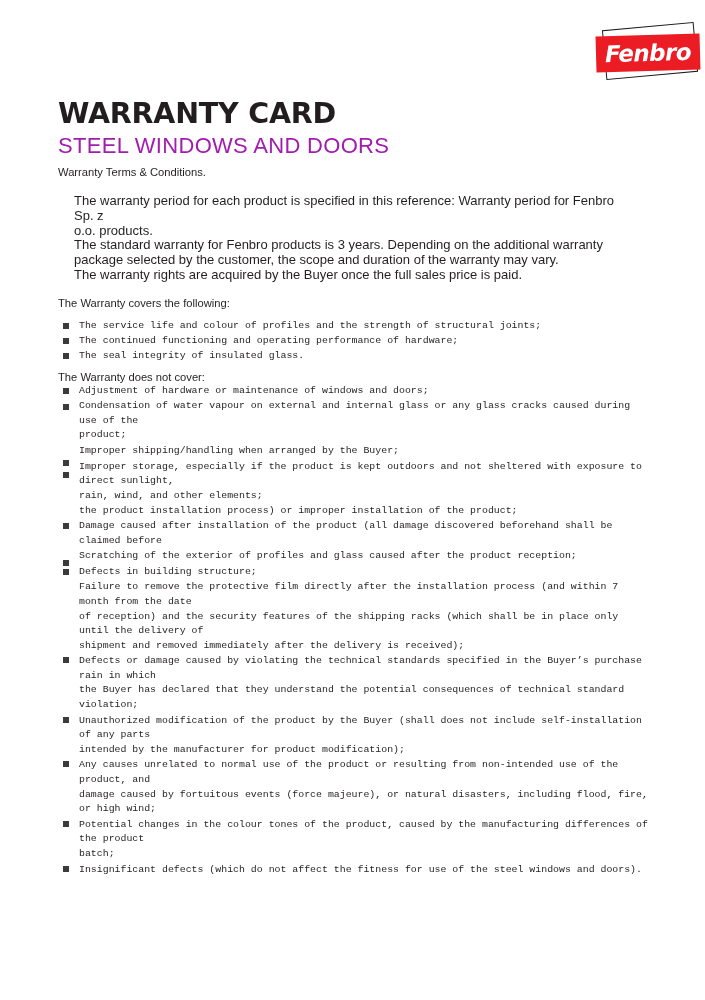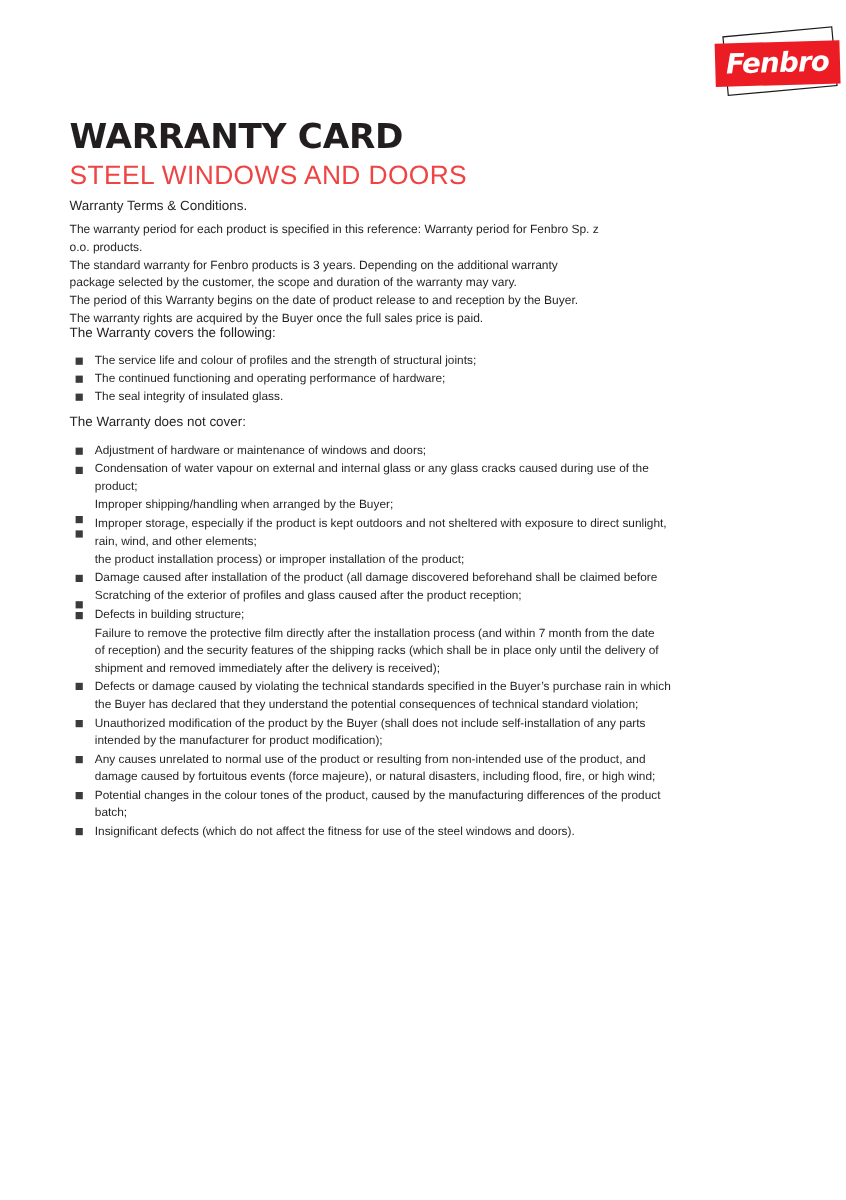--- a/index.html
+++ b/index.html
@@ -80,57 +80,58 @@
     text-align: right;
   }
   #subtitle {
     position: absolute;
     left: 58px;
     top: 134px;
     font-family: "Liberation Sans", sans-serif;
     font-weight: normal;
     font-size: 22px;
     letter-spacing: 0.3px;
-    color: #ef4444;
+    color: #a21caf;
     line-height: 1.1;
     white-space: nowrap;
   }
 
   
   .body-wrap {
     position: absolute;
     left: 58px;
     top: 167px;
     width: 592px;
   }
   .lead {
     font-size: 11.2px;
     line-height: 1.0;
     color: #231f20;
     margin: 0 0 7px 0;
   }
   .para {
-    font-size: 10px;
+    font-size: 13px;
     line-height: 14.7px;
     color: #231f20;
-    margin: 0;
+    margin: 16px;
   }
   .para .ln { display: block; }
   .section-head {
     font-size: 11.2px;
     line-height: 1.0;
     color: #231f20;
     margin: 0;
   }
 
   
   ul.blist {
     list-style: none;
     margin: 0;
     padding: 0;
+    font-family: Liberation Mono, monospace;
   }
   ul.blist > li {
     position: relative;
     padding-left: 21px;
     font-size: 9.9px;
     line-height: 14.6px;
     color: #231f20;
   }
   ul.blist > li > .bullet {
     position: absolute;
@@ -141,21 +142,21 @@
   }
   ul.blist > li > .txt { display: block; }
   ul.blist > li > .txt .ln { display: block; }
 
   
   #covers-list { margin-top: 9px; }
   #covers-list > li { margin-bottom: 0.5px; }
   #covers-list > li > .bullet { top: 4.5px; }
 
   
-  #excludes-list { margin-top: 10px; }
+  #excludes-list { }
   #excludes-list > li { margin-bottom: 1px; }
   #excludes-list > li > .bullet { top: 4px; }
 
   #excludes-list > li.b-d0  > .bullet { top: 4px; }
   #excludes-list > li.b-d1  > .bullet { top: 5px; }
   #excludes-list > li.b-d2  > .bullet { top: 16px; }
   #excludes-list > li.b-d3  > .bullet { top: 12px; }
   #excludes-list > li.b-d4  > .bullet { top: 19px; }
   #excludes-list > li.b-d5  > .bullet { top: 11px; }
   #excludes-list > li.b-d6  > .bullet { top: 4px; }
@@ -179,21 +180,20 @@
 
 <div class="body-wrap">
 
   <p class="lead">Warranty Terms &amp; Conditions.</p>
 
   <p class="para" id="intro-para">
       <span class="ln">The warranty period for each product is specified in this reference: Warranty period for Fenbro Sp. z</span>
       <span class="ln">o.o. products.</span>
       <span class="ln">The standard warranty for Fenbro products is 3 years. Depending on the additional warranty</span>
       <span class="ln">package selected by the customer, the scope and duration of the warranty may vary.</span>
-      <span class="ln">The period of this Warranty begins on the date of product release to and reception by the Buyer.</span>
       <span class="ln">The warranty rights are acquired by the Buyer once the full sales price is paid.</span>
     </p>
 
   <p class="section-head" id="covers-head" style="">The Warranty covers the following:</p>
 
   <ul class="blist" id="covers-list">
       <li>
         <span class="bullet"></span>
         <span class="txt">
           <span class="ln">The service life and colour of profiles and the strength of structural joints;</span>

